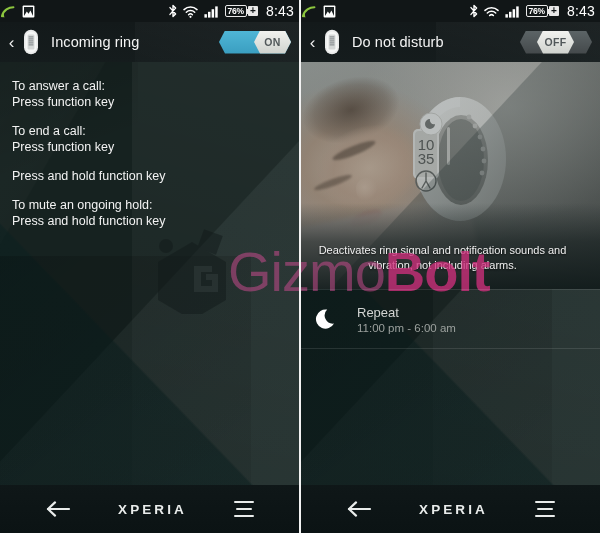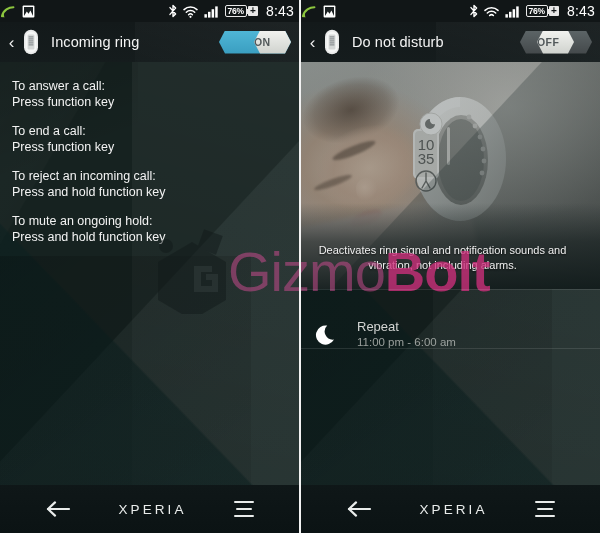--- a/index.html
+++ b/index.html
@@ -163,21 +163,21 @@
     position: absolute; inset: 0;
     clip-path: polygon(6px 0, calc(100% - 6px) 0, 100% 50%, calc(100% - 6px) 100%, 6px 100%, 0 50%);
   }
   .toggle.on .tg-track { background: linear-gradient(180deg,#4fb6d6,#3a9ec0); }
   .toggle.off .tg-track { background: linear-gradient(180deg,#5c6466,#44494b); }
   .tg-thumb {
     position: absolute; top: 0;
     width: 37px; height: 23px;
     background: linear-gradient(180deg,#f1f2ef,#cfd2cd);
     clip-path: polygon(6px 0, calc(100% - 6px) 0, 100% 50%, calc(100% - 6px) 100%, 6px 100%, 0 50%);
-    display: flex; align-items: center; justify-content: flex-start;
+    display: flex; align-items: center; justify-content: center;
   }
   .toggle.on .tg-thumb { right: 0; }
   .toggle.off .tg-thumb { left: 17px; }
   .tg-label {
     font-size: 10.5px; font-weight: bold;
     color: #51585a; letter-spacing: .4px;
   }
 
   
   .content { position: relative; z-index: 10; padding: 16px 28px 0 12px; }
@@ -302,21 +302,21 @@
 
   
   .sep {
     position: relative; z-index: 12;
     height: 1px;
     background: rgba(255,255,255,0.11);
   }
   .repeat-row {
     position: relative; z-index: 12;
     height: 58px;
-    display: flex; align-items: flex-end;
+    display: flex; align-items: center;
     padding-left: 14px;
   }
   .rp-icon { width: 26px; height: 26px; margin-right: 16px; flex: none; }
   .rp-texts { display: flex; flex-direction: column; gap: 2px; }
   .rp-title { color: #d2d4d2; font-size: 13px; }
   .rp-sub   { color: #9ba09d; font-size: 11.5px; }
 
   
   .navbar {
     position: absolute; left: 0; bottom: 0;
@@ -324,21 +324,21 @@
     z-index: 30;
     background: linear-gradient(180deg,#0f1718 0%, #0b1314 100%);
     display: flex; align-items: center; justify-content: space-around;
     padding: 0 22px;
   }
   .nav-back { width: 26px; height: 20px; }
   .nav-logo {
     color: #e9eceb;
     font-size: 13.5px;
     letter-spacing: 3.1px;
-    font-weight: normal;
+    font-weight: bold;
   }
   .nav-menu { width: 20px; height: 16px; display:flex; flex-direction:column; justify-content:space-between; }
   .nav-menu span { display:block; height: 2px; background:#e9eceb; border-radius:1px; }
   .nav-menu span:nth-child(1){ width: 20px; }
   .nav-menu span:nth-child(2){ width: 16px; margin-left:2px; }
   .nav-menu span:nth-child(3){ width: 20px; }
 </style>
 </head>
 <body>
 
@@ -415,21 +415,20 @@
     <div class="content">
       <div class="instr">
         <div class="instr-q">To answer a call:</div>
         <div class="instr-a">Press function key</div>
       </div>
       <div class="instr">
         <div class="instr-q">To end a call:</div>
         <div class="instr-a">Press function key</div>
       </div>
       <div class="instr">
-        <div class="instr-q">To reject an incoming call:</div>
         <div class="instr-a">Press and hold function key</div>
       </div>
       <div class="instr">
         <div class="instr-q">To mute an ongoing hold:</div>
         <div class="instr-a">Press and hold function key</div>
       </div>
     </div>
 
     <div class="navbar">
       <svg class="nav-back" viewBox="0 0 26 20">

